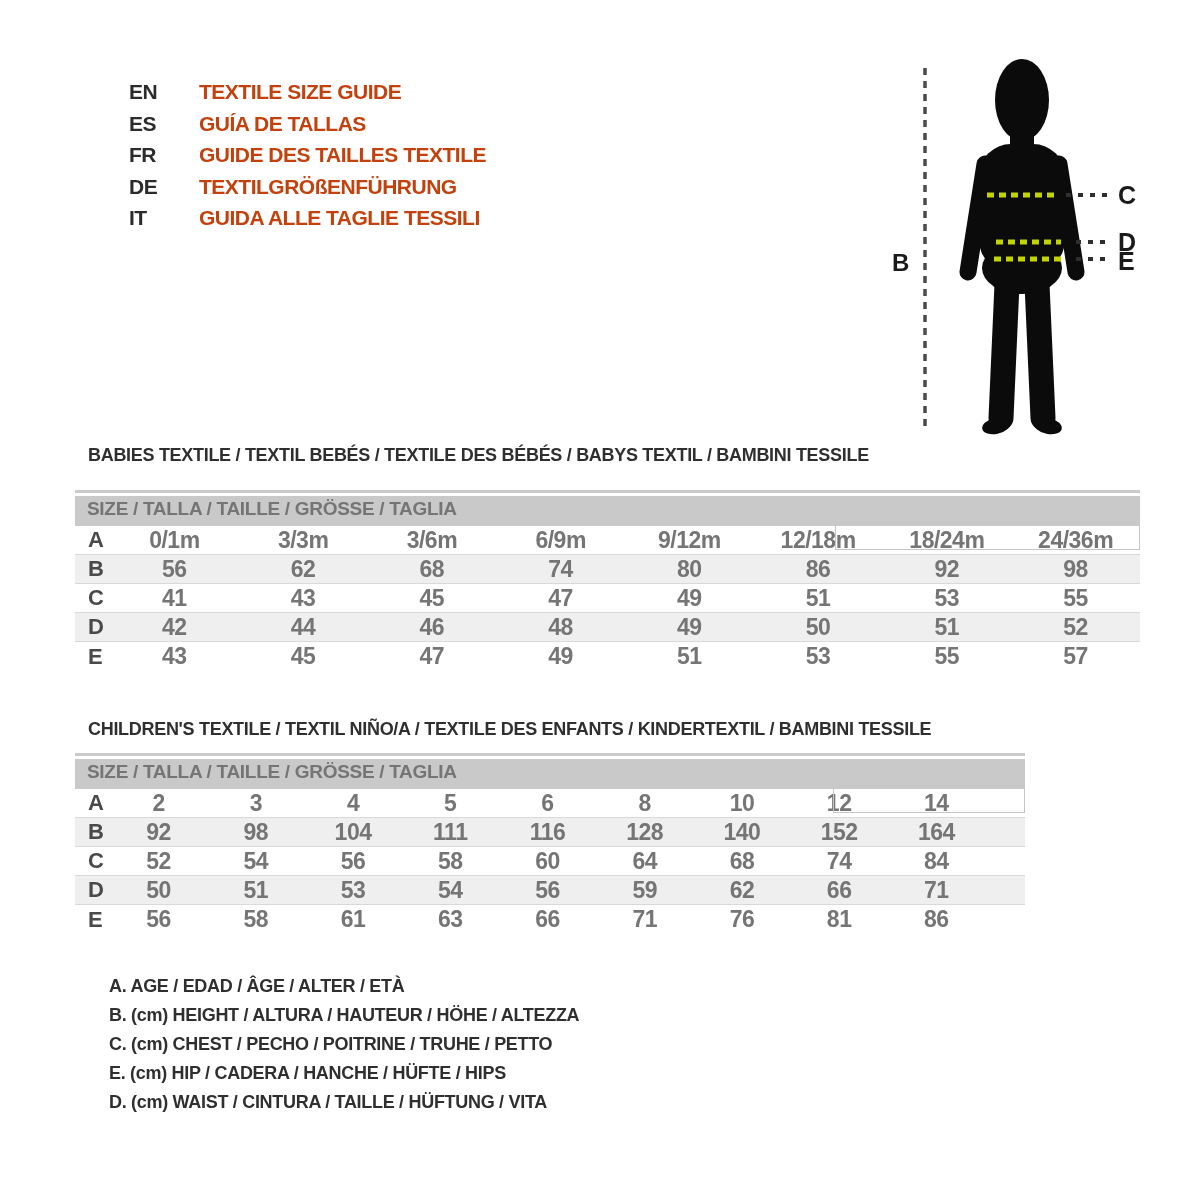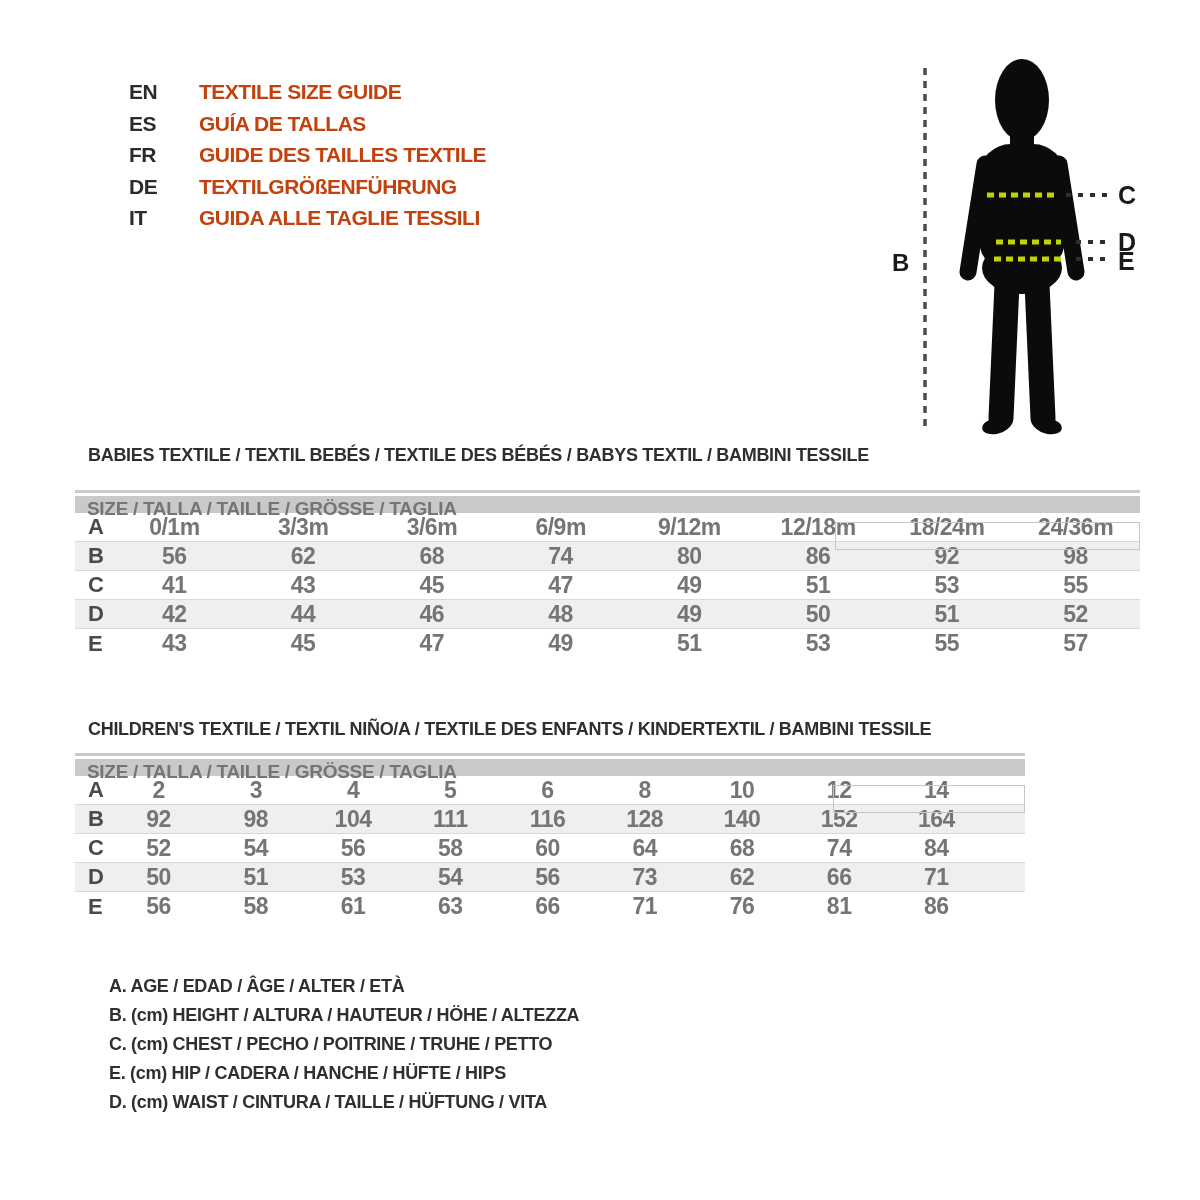--- a/index.html
+++ b/index.html
@@ -25,21 +25,21 @@
   }
   .heading-babies{top:445px;}
   .heading-children{top:719px;}
 
   
   .size-table{position:absolute;left:75px;}
   .babies-table{top:490px;width:1065px;}
   .children-table{top:753px;width:950px;}
   .table-topline{height:3px;background:#cacaca;margin-bottom:3px;}
   .table-header{
-    height:17px;line-height:26px;background:#c9c9c9;color:#757575;
+    height:30px;line-height:26px;background:#c9c9c9;color:#757575;
     font-size:19px;font-weight:700;letter-spacing:-0.3px;padding-left:12px;
     box-sizing:border-box;
   }
   .trow{display:flex;align-items:center;height:29px;box-sizing:border-box;}
   .trow.hairline{border-bottom:1px solid #d9d9d9;}
   .trow.zebra{background:#efefef;}
   .tlabel{
     width:35px;box-sizing:border-box;padding-left:13px;flex:none;
     font-size:22px;font-weight:700;letter-spacing:-0.5px;color:#4a4a4a;
   }
@@ -231,21 +231,21 @@
         <span class="tcell">84</span>
         <span class="tspacer"></span>
       </div>
       <div class="trow zebra hairline">
         <span class="tlabel">D</span>
         <span class="tcell">50</span>
         <span class="tcell">51</span>
         <span class="tcell">53</span>
         <span class="tcell">54</span>
         <span class="tcell">56</span>
-        <span class="tcell">73</span>
+        <span class="tcell">59</span>
         <span class="tcell">62</span>
         <span class="tcell">66</span>
         <span class="tcell">71</span>
         <span class="tspacer"></span>
       </div>
       <div class="trow">
         <span class="tlabel">E</span>
         <span class="tcell">56</span>
         <span class="tcell">58</span>
         <span class="tcell">61</span>

